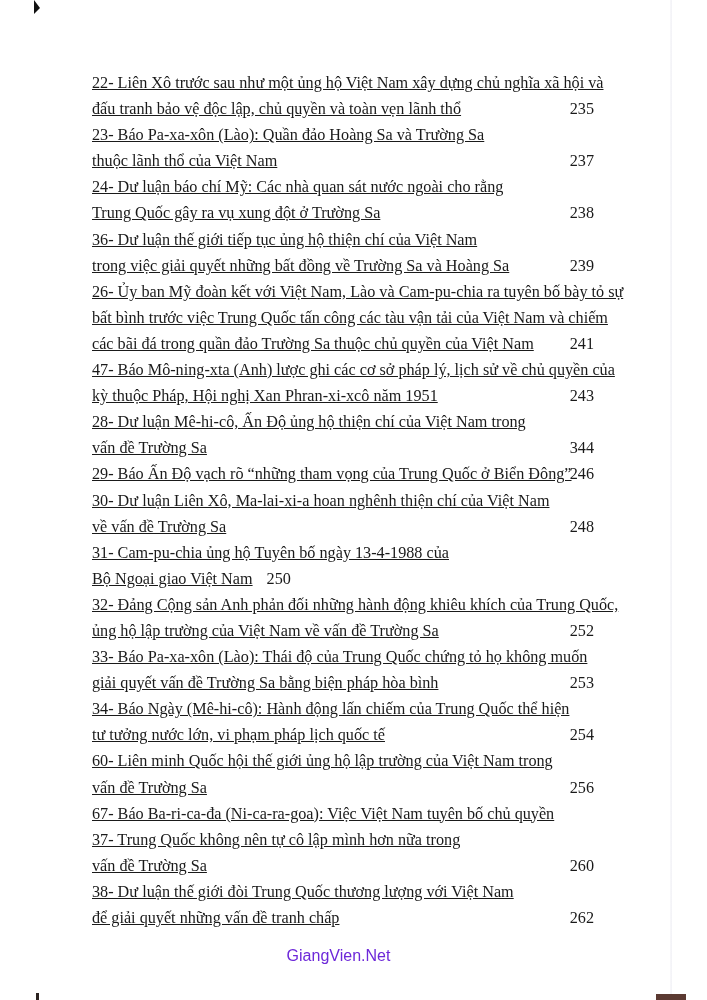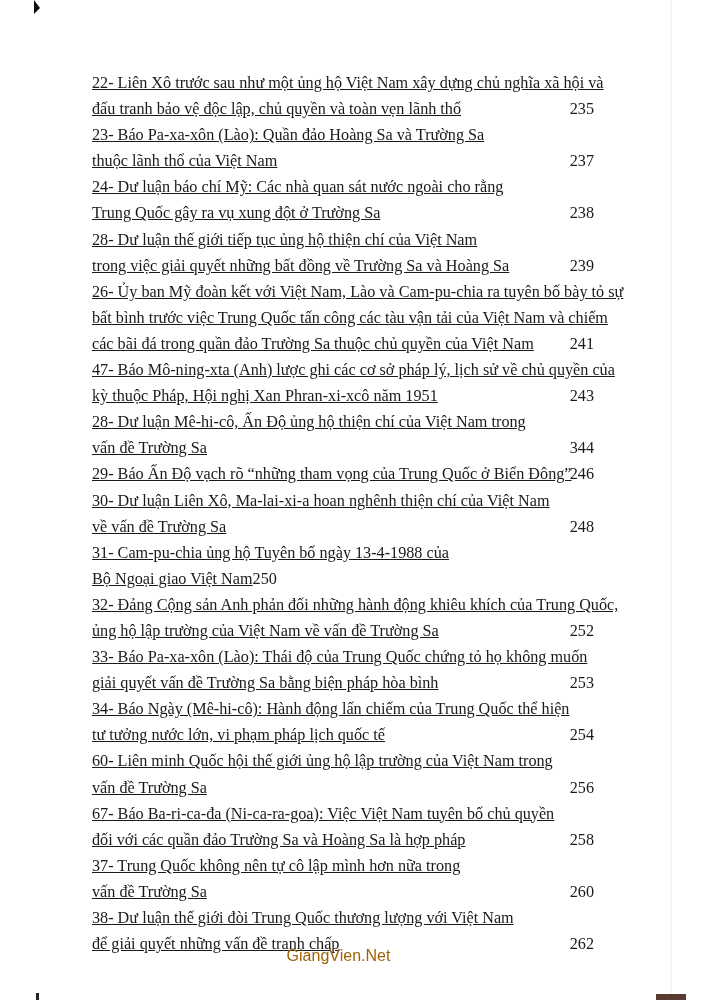--- a/index.html
+++ b/index.html
@@ -66,50 +66,50 @@
     text-decoration: underline;
   }
   .toc-line .page-no {
     position: absolute;
     right: -2px;
     top: 0;
     text-align: left;
   }
   .toc-line .page-no.inline {
     position: static;
-    margin-left: 0;
+    margin-left: 14px;
   }
   .watermark {
     position: absolute;
     left: 0;
     width: 677px;
     top: 947px;
     text-align: center;
     font-family: "Liberation Sans", "DejaVu Sans", sans-serif;
     font-size: 16px;
-    color: #a16207;
+    color: #6d28d9;
   }
 </style>
 </head>
 <body>
 
 <div class="page">
   <div class="corner-mark-top"></div>
   <div class="right-edge"></div>
   <div class="bottom-edge-left"></div>
   <div class="bottom-edge-right"></div>
 
   <div class="toc" id="toc">
       <div class="toc-line"><span class="text">22- Liên Xô trước sau như một ủng hộ Việt Nam xây dựng chủ nghĩa xã hội và</span></div>
       <div class="toc-line"><span class="text">đấu tranh bảo vệ độc lập, chủ quyền và toàn vẹn lãnh thổ</span><span class="page-no">235</span></div>
       <div class="toc-line"><span class="text">23- Báo Pa-xa-xôn (Lào): Quần đảo Hoàng Sa và Trường Sa</span></div>
       <div class="toc-line"><span class="text">thuộc lãnh thổ của Việt Nam</span><span class="page-no">237</span></div>
       <div class="toc-line"><span class="text">24- Dư luận báo chí Mỹ: Các nhà quan sát nước ngoài cho rằng</span></div>
       <div class="toc-line"><span class="text">Trung Quốc gây ra vụ xung đột ở Trường Sa</span><span class="page-no">238</span></div>
-      <div class="toc-line"><span class="text">28- Dư luận thế giới tiếp tục ủng hộ thiện chí của Việt Nam</span></div>
+      <div class="toc-line"><span class="text">36- Dư luận thế giới tiếp tục ủng hộ thiện chí của Việt Nam</span></div>
       <div class="toc-line"><span class="text">trong việc giải quyết những bất đồng về Trường Sa và Hoàng Sa</span><span class="page-no">239</span></div>
       <div class="toc-line"><span class="text">26- Ủy ban Mỹ đoàn kết với Việt Nam, Lào và Cam-pu-chia ra tuyên bố bày tỏ sự</span></div>
       <div class="toc-line"><span class="text">bất bình trước việc Trung Quốc tấn công các tàu vận tải của Việt Nam và chiếm</span></div>
       <div class="toc-line"><span class="text">các bãi đá trong quần đảo Trường Sa thuộc chủ quyền của Việt Nam</span><span class="page-no">241</span></div>
       <div class="toc-line"><span class="text">47- Báo Mô-ning-xta (Anh) lược ghi các cơ sở pháp lý, lịch sử về chủ quyền của</span></div>
       <div class="toc-line"><span class="text">kỳ thuộc Pháp, Hội nghị Xan Phran-xi-xcô năm 1951</span><span class="page-no">243</span></div>
       <div class="toc-line"><span class="text">28- Dư luận Mê-hi-cô, Ấn Độ ủng hộ thiện chí của Việt Nam trong</span></div>
       <div class="toc-line"><span class="text">vấn đề Trường Sa</span><span class="page-no">344</span></div>
       <div class="toc-line"><span class="text">29- Báo Ấn Độ vạch rõ “những tham vọng của Trung Quốc ở Biển Đông”</span><span class="page-no">246</span></div>
       <div class="toc-line"><span class="text">30- Dư luận Liên Xô, Ma-lai-xi-a hoan nghênh thiện chí của Việt Nam</span></div>
@@ -118,21 +118,20 @@
       <div class="toc-line"><span class="text">Bộ Ngoại giao Việt Nam</span><span class="page-no inline">250</span></div>
       <div class="toc-line"><span class="text">32- Đảng Cộng sản Anh phản đối những hành động khiêu khích của Trung Quốc,</span></div>
       <div class="toc-line"><span class="text">ủng hộ lập trường của Việt Nam về vấn đề Trường Sa</span><span class="page-no">252</span></div>
       <div class="toc-line"><span class="text">33- Báo Pa-xa-xôn (Lào): Thái độ của Trung Quốc chứng tỏ họ không muốn</span></div>
       <div class="toc-line"><span class="text">giải quyết vấn đề Trường Sa bằng biện pháp hòa bình</span><span class="page-no">253</span></div>
       <div class="toc-line"><span class="text">34- Báo Ngày (Mê-hi-cô): Hành động lấn chiếm của Trung Quốc thể hiện</span></div>
       <div class="toc-line"><span class="text">tư tưởng nước lớn, vi phạm pháp lịch quốc tế</span><span class="page-no">254</span></div>
       <div class="toc-line"><span class="text">60- Liên minh Quốc hội thế giới ủng hộ lập trường của Việt Nam trong</span></div>
       <div class="toc-line"><span class="text">vấn đề Trường Sa</span><span class="page-no">256</span></div>
       <div class="toc-line"><span class="text">67- Báo Ba-ri-ca-đa (Ni-ca-ra-goa): Việc Việt Nam tuyên bố chủ quyền</span></div>
-      <div class="toc-line"><span class="text">đối với các quần đảo Trường Sa và Hoàng Sa là hợp pháp</span><span class="page-no">258</span></div>
       <div class="toc-line"><span class="text">37- Trung Quốc không nên tự cô lập mình hơn nữa trong</span></div>
       <div class="toc-line"><span class="text">vấn đề Trường Sa</span><span class="page-no">260</span></div>
       <div class="toc-line"><span class="text">38- Dư luận thế giới đòi Trung Quốc thương lượng với Việt Nam</span></div>
       <div class="toc-line"><span class="text">để giải quyết những vấn đề tranh chấp</span><span class="page-no">262</span></div>
     </div>
 
   <div class="watermark">GiangVien.Net</div>
 </div>
 
 </body></html>

